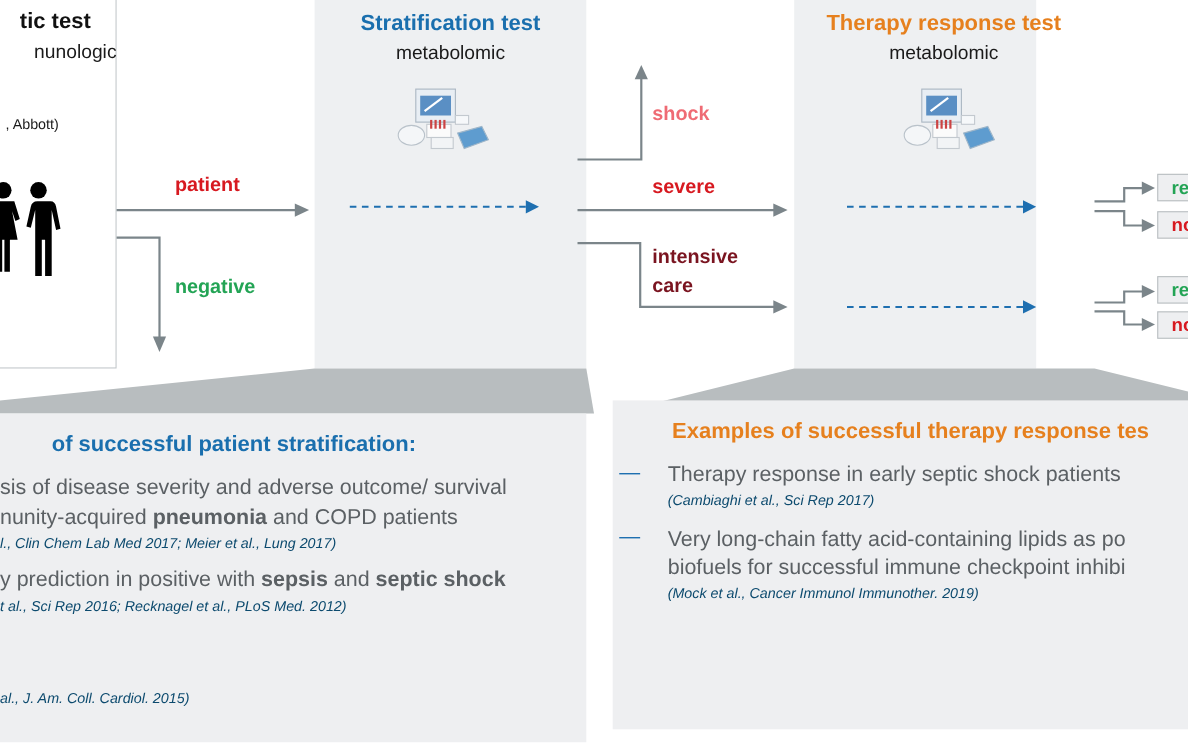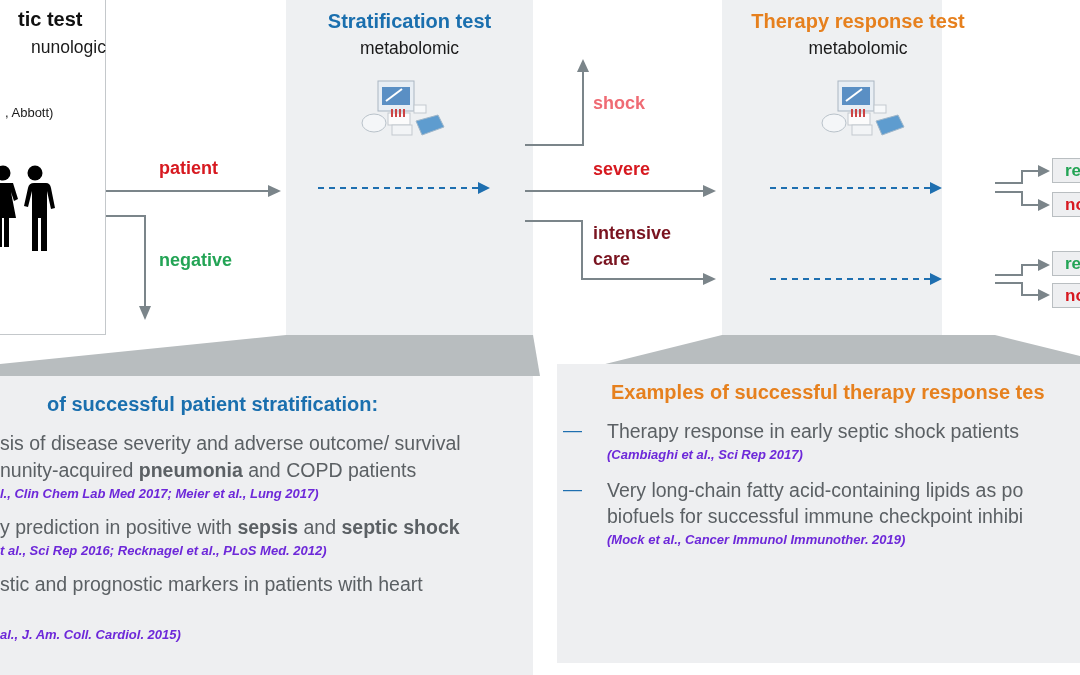--- a/index.html
+++ b/index.html
@@ -11,21 +11,21 @@
     #ther-box { left:722px; top:0; width:220px; height:335px; background:#eef0f2; }
     .title { font-weight:bold; font-size:20px; white-space:nowrap; }
     .sub { font-size:17.5px; color:#1a1a1a; white-space:nowrap; }
     .small { font-size:13px; color:#1a1a1a; white-space:nowrap; }
     .lbl { font-weight:bold; font-size:18px; white-space:nowrap; }
     svg.overlay { position:absolute; left:0; top:0; }
     .panel { position:absolute; background:#eeeff1; box-sizing:border-box; }
     .ptitle { position:absolute; font-weight:bold; font-size:20px; white-space:nowrap;padding-left:47px; }
     .ptext { position:absolute; font-size:19.5px; color:#5b6064; white-space:nowrap; }
     .ptext b { color:#5b6064; }
-    .pcite { position:absolute; font-size:13px; font-style:italic; color:#6d28d9; white-space:nowrap;font-weight:bold; }
+    .pcite { position:absolute; font-size:13px; font-style:italic; color:#0c4a6e; white-space:nowrap; }
     .dash { position:absolute; color:#1e6fb0; font-size:19px; font-weight:normal; }
     .res { position:absolute; left:1052px; width:40px; height:25px; box-sizing:border-box; border:1.2px solid #b9bec1; background:#eeeff1; font-weight:bold; font-size:17px; padding-left:12px; line-height:23px; overflow:hidden; }
     .device { position:absolute; width:90px; height:66px; }
   </style>
 </head>
 <body>
 
 <div class="box" id="diag-box">
   <div class="abs title" style="left:27px;top:9px;color:#111;text-align:right;">tic test</div>
   <div class="abs sub" style="left:26px;top:38px;padding-left:14px;">nunologic</div>
@@ -143,21 +143,20 @@
 <div class="panel" style="left:0;top:376px;width:533px;height:299px;">
   <div class="ptitle" style="left:0;top:17px;color:#1a6fae;">of successful patient stratification:</div>
 
   <div class="ptext" style="left:0;top:56px;">sis of disease severity and adverse outcome/ survival</div>
   <div class="ptext" style="left:0;top:83px;"><span>nunity-acquired </span><b>pneumonia</b><span> and COPD patients</span></div>
   <div class="pcite" style="left:0;top:110px;">l., Clin Chem Lab Med 2017; Meier et al., Lung 2017)</div>
 
   <div class="ptext" style="left:0;top:140px;"><span>y prediction in positive with </span><b>sepsis</b><span> and </span><b>septic shock</b></div>
   <div class="pcite" style="left:0;top:167px;">t al., Sci Rep 2016; Recknagel et al., PLoS Med. 2012)</div>
 
-  <div class="ptext" style="left:0;top:197px;">stic and prognostic markers in patients with heart</div>
   <div class="pcite" style="left:0;top:251px;">al., J. Am. Coll. Cardiol. 2015)</div>
 </div>
 
 <div class="panel" style="left:557px;top:364px;width:523px;height:299px;">
   <div class="ptitle" style="left:7px;top:17px;color:#e6801e;">Examples of successful therapy response tes</div>
 
   <div class="dash" style="left:6px;top:55px;">—</div>
   <div class="ptext" style="left:50px;top:56px;">Therapy response in early septic shock patients</div>
   <div class="pcite" style="left:50px;top:83px;">(Cambiaghi et al., Sci Rep 2017)</div>
 

